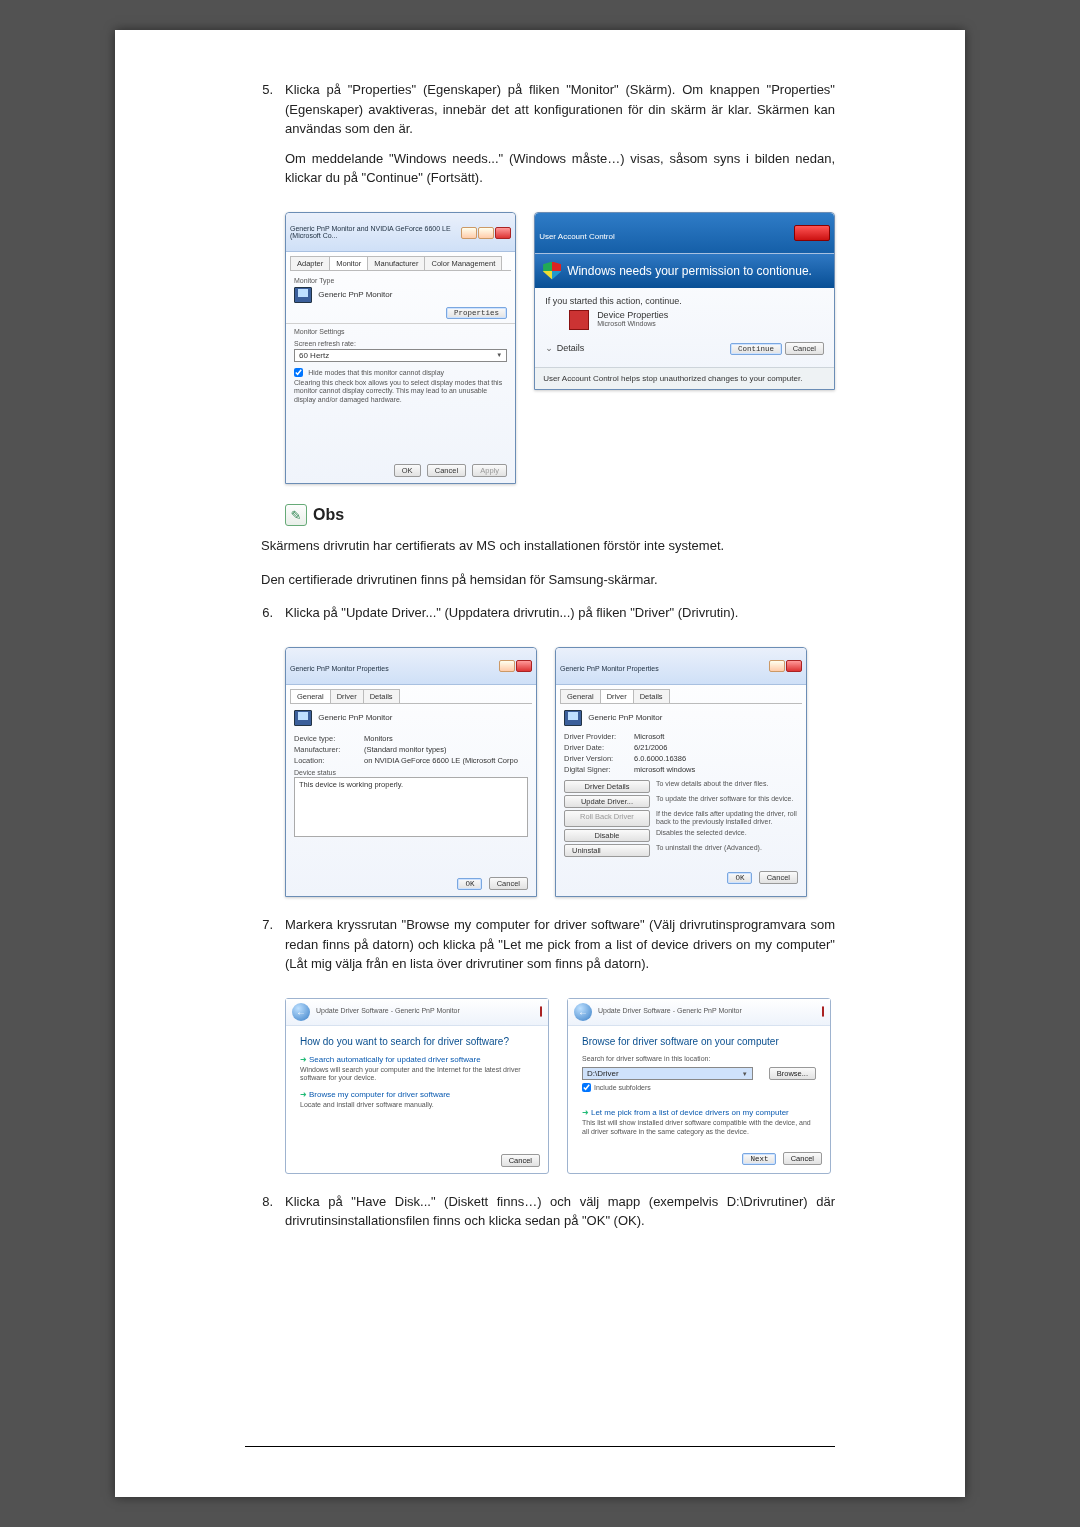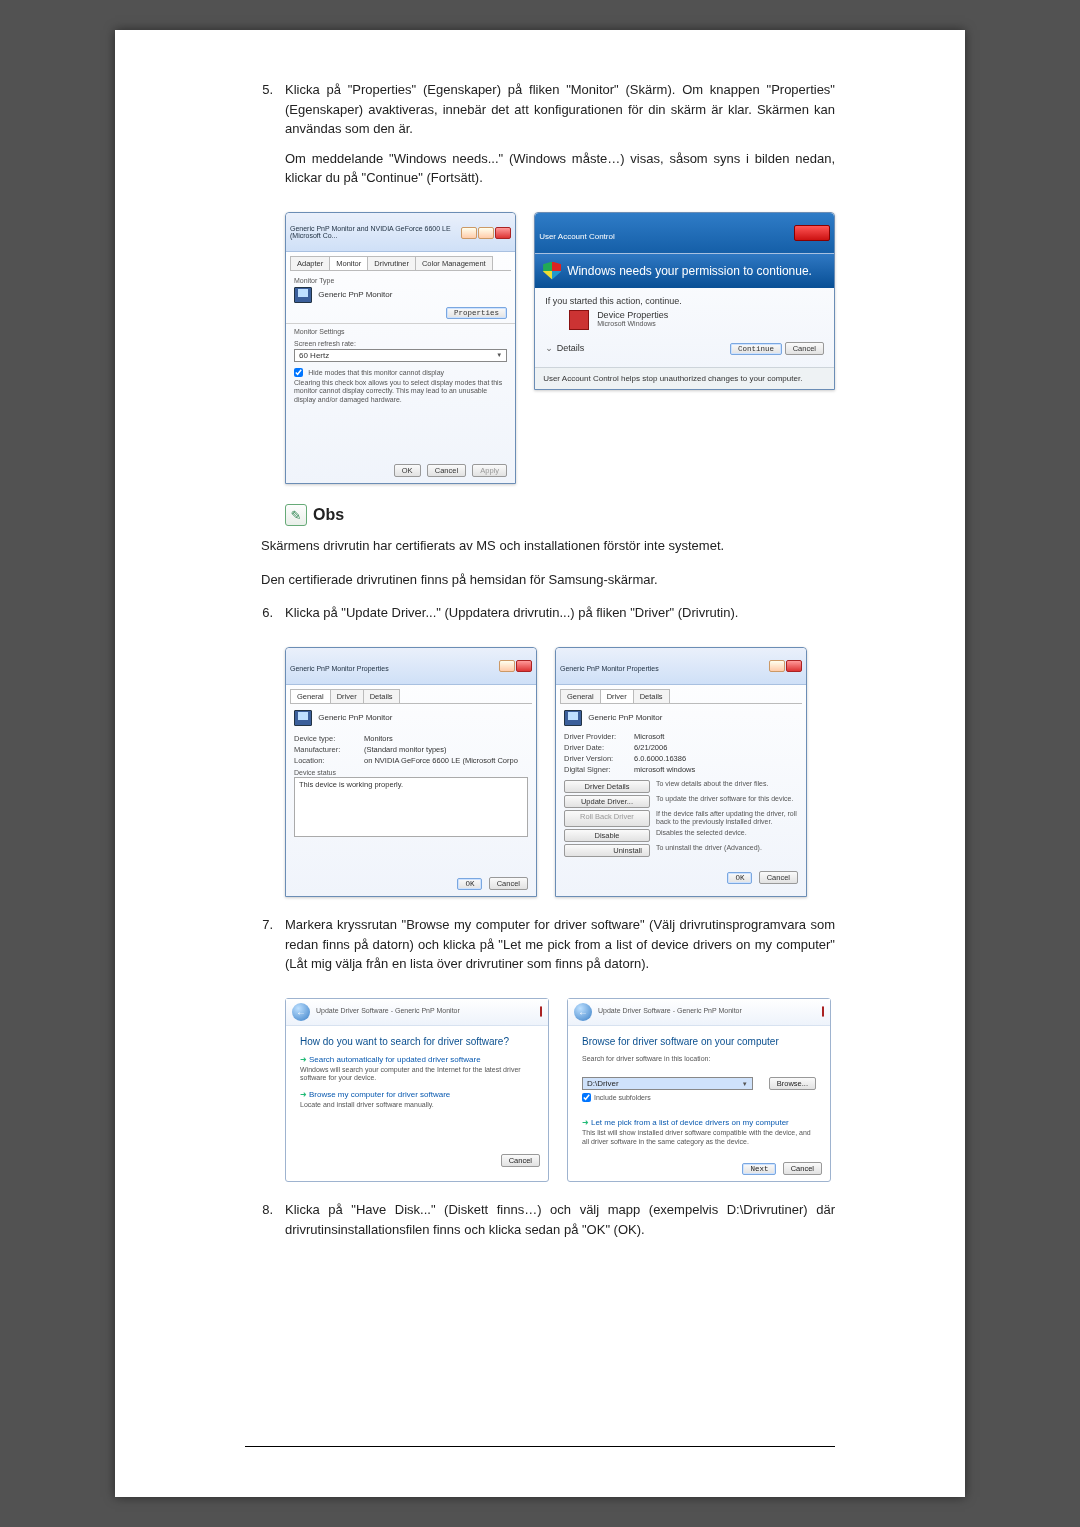--- a/index.html
+++ b/index.html
@@ -150,21 +150,21 @@
         <span class="wt">Generic PnP Monitor and NVIDIA GeForce 6600 LE (Microsoft Co...</span>
         <span class="wbtns">
             <span class="wbtn"></span>
             <span class="wbtn"></span>
             <span class="wbtn close"></span>
           </span>
       </div>
       <div class="tabs">
         <div class="tab">Adapter</div>
         <div class="tab active">Monitor</div>
-        <div class="tab">Drivrutiner</div>
+        <div class="tab">Manufacturer</div>
         <div class="tab">Color Management</div>
       </div>
       <div class="win-body">
         <div class="small">Monitor Type</div>
         <div style="margin:2px 0 4px 0;"><span class="mon-ico"></span>
           <span>Generic PnP Monitor</span></div>
         <div style="text-align:right;"><span class="btn hl">Properties</span></div>
         <div class="hr"></div>
         <div class="small">Monitor Settings</div>
         <div class="small" style="margin-top:4px">Screen refresh rate:</div>
@@ -318,21 +318,21 @@
           </div>
         <div class="field">
             <span class="btn" style="width:70px;text-align:center;color:#999">Roll Back Driver</span>
             <span class="small" style="margin-left:6px;flex:1">If the device fails after updating the driver, roll back to the previously installed driver.</span>
           </div>
         <div class="field">
             <span class="btn" style="width:70px;text-align:center">Disable</span>
             <span class="small" style="margin-left:6px;flex:1">Disables the selected device.</span>
           </div>
         <div class="field">
-            <span class="btn" style="width:70px;text-align:right">Uninstall</span>
+            <span class="btn" style="width:70px;text-align:left">Uninstall</span>
             <span class="small" style="margin-left:6px;flex:1">To uninstall the driver (Advanced).</span>
           </div>
       </div>
       <div class="btnrow">
         <span class="btn hl">OK</span>
         <span class="btn">Cancel</span>
       </div>
     </div>
   </div>
 
@@ -368,21 +368,21 @@
       <div class="wizhead">
         <span style="display:flex;align-items:center;gap:6px">
           <span class="back">←</span>
           <span class="small">Update Driver Software - Generic PnP Monitor</span>
         </span>
         <span class="wbtns"><span class="wbtn close"></span></span>
       </div>
       <div class="wizbody">
         <div style="color:#0a4f8f;font-size:10px">Browse for driver software on your computer</div>
         <div class="small" style="margin-top:8px">Search for driver software in this location:</div>
-        <div style="display:flex;gap:16px;margin-top:14px">
+        <div style="display:flex;gap:16px;margin-top:4px">
           <div class="drop" style="flex:1;background:#cfe2fb">
             <span>D:\Driver</span>
               <span class="arr">▼</span>
           </div>
           <span class="btn">Browse...</span>
         </div>
         <div style="margin-top:3px"><input type="checkbox" checked="" style=""><span class="small">Include subfolders</span></div>
         <div class="opt" style="margin-top:16px">Let me pick from a list of device drivers on my computer</div>
         <div class="small">This list will show installed driver software compatible with the device, and all driver software in the same category as the device.</div>
       </div>

